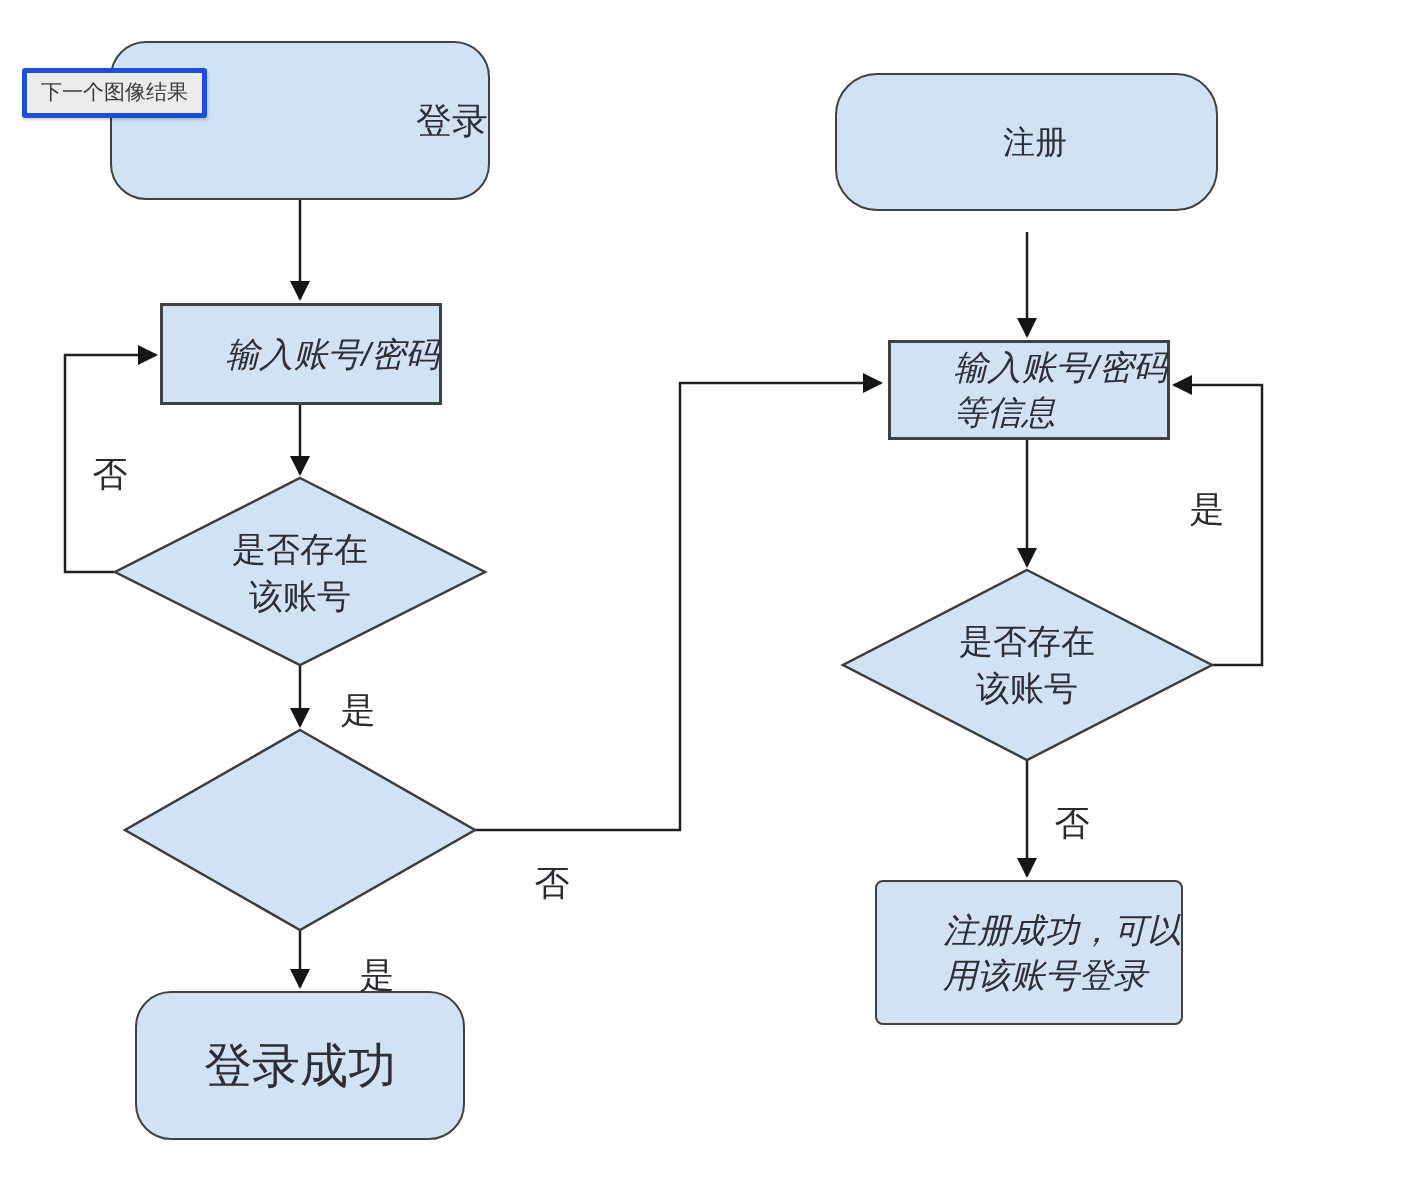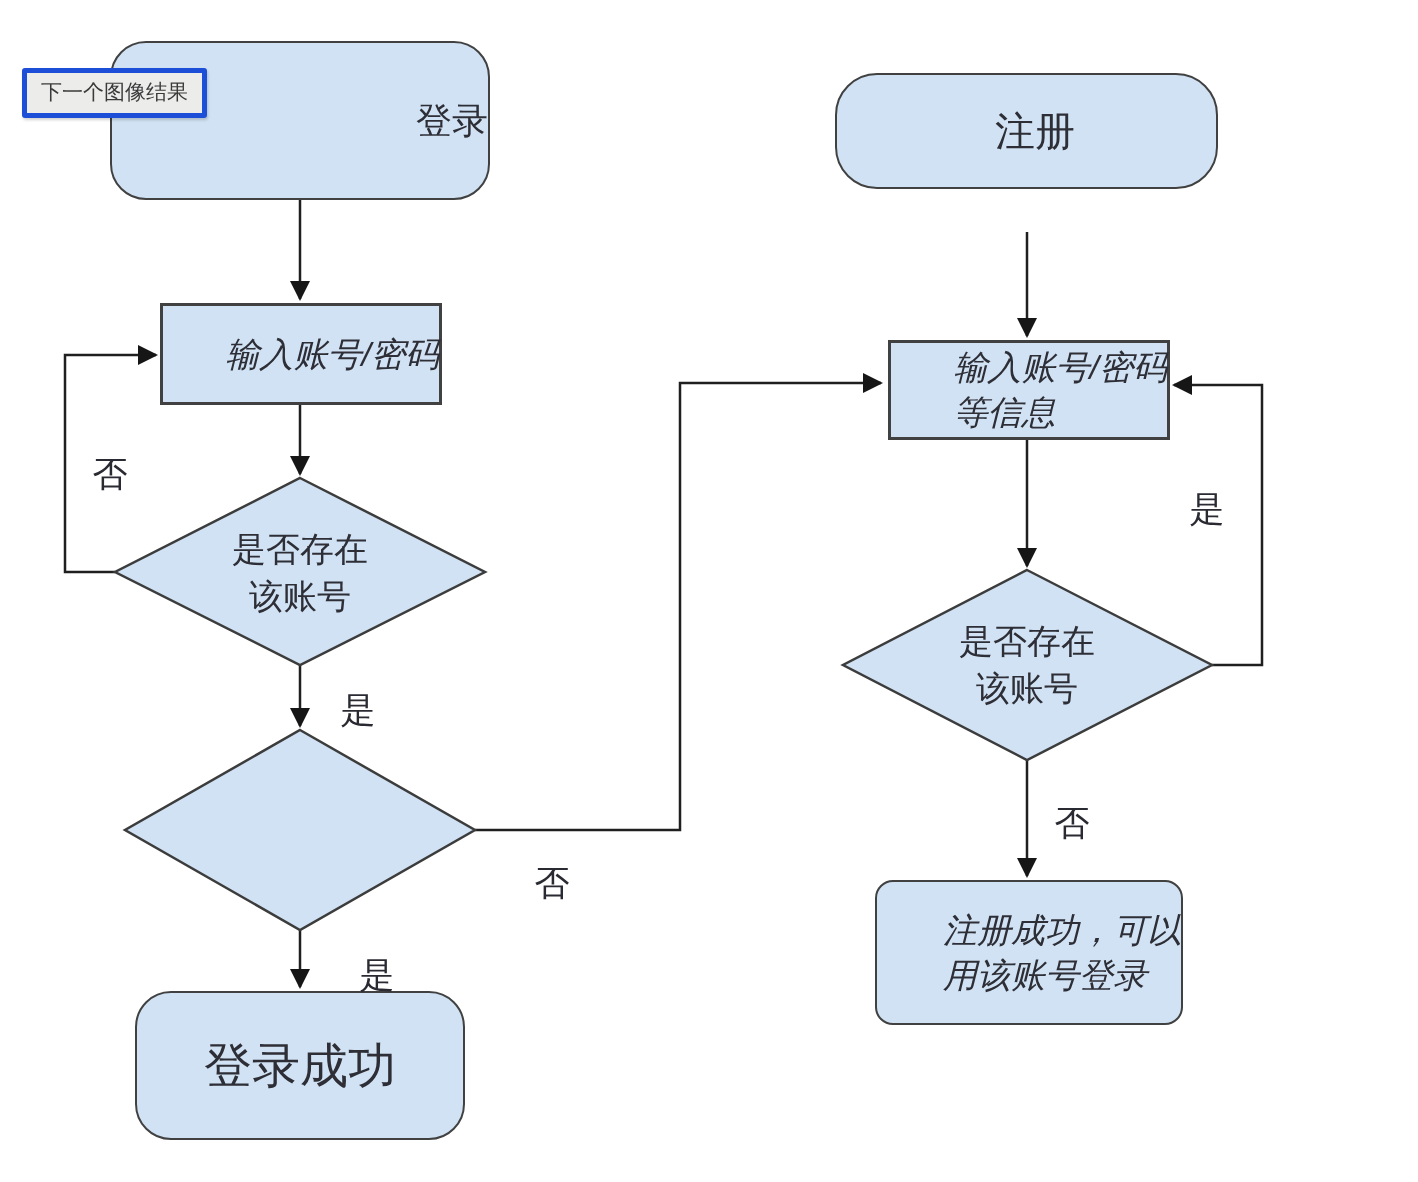--- a/index.html
+++ b/index.html
@@ -114,35 +114,35 @@
   <div class="diamond-text" style="left:185px; top:500px; width:230px; height:145px;">
     <span class="pre">是否存在
 该账号</span>
   </div>
 
 
   <div class="node rounded" style="left:135px; top:991px; width:330px; height:149px; font-size:48px;">
     <span>登录成功</span>
   </div>
 
-  <div class="node rounded" style="left:835px; top:73px; width:383px; height:116px; font-size:40px; border-radius:42px;padding-left:17px;">
+  <div class="node rounded" style="left:835px; top:73px; width:383px; height:138px; font-size:32px; border-radius:42px;padding-left:17px;">
     <span>注册</span>
   </div>
 
   <div class="node left-text" style="left:888px; top:340px; width:282px; height:100px; padding-left:15px;">
     <span class="pre">输入账号/密码
 等信息</span>
   </div>
 
   <div class="diamond-text" style="left:912px; top:592px; width:230px; height:145px;">
     <span class="pre">是否存在
 该账号</span>
   </div>
 
-  <div class="node rounded left-text" style="left:875px; top:880px; width:308px; height:145px; padding-left:36px; border-radius:18px;">
+  <div class="node rounded left-text" style="left:875px; top:880px; width:308px; height:145px; padding-left:36px; border-radius:8px;">
     <span class="pre">注册成功，可以
 用该账号登录</span>
   </div>
 
   <div class="edge-label" style="left:110px; top:474px;">否</div>
   <div class="edge-label" style="left:358px; top:710px;">是</div>
   <div class="edge-label" style="left:552px; top:883px;">否</div>
   <div class="edge-label" style="left:377px; top:975px;">是</div>
   <div class="edge-label" style="left:1207px; top:509px;">是</div>
   <div class="edge-label" style="left:1072px; top:823px;">否</div>

